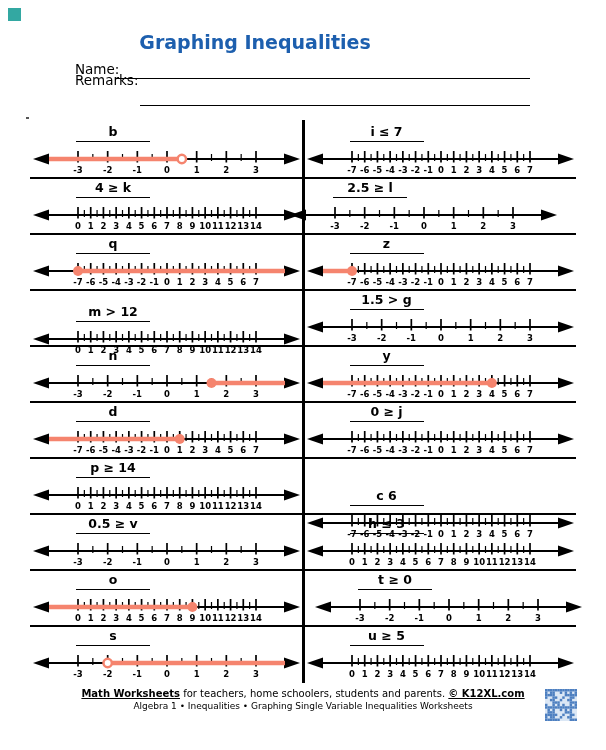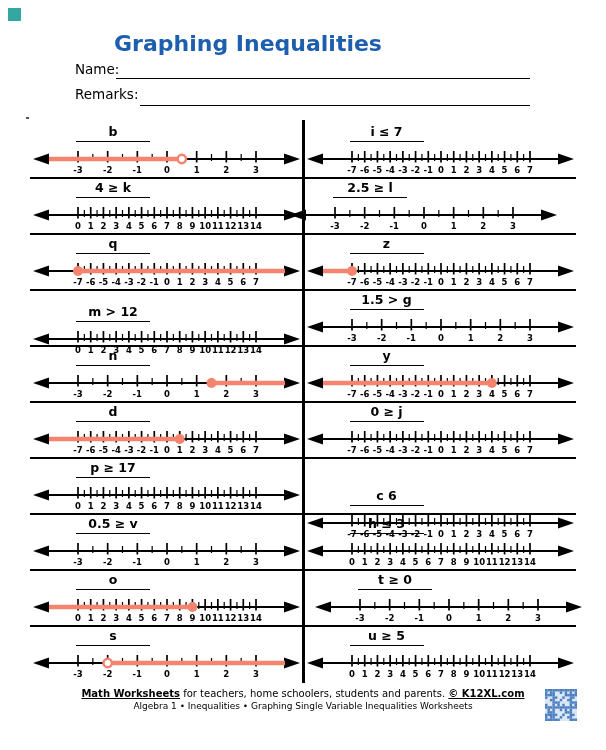--- a/index.html
+++ b/index.html
@@ -1,20 +1,20 @@
 <!DOCTYPE html>
 <html><head>
 <meta charset="utf-8">
 <style>
   html,body{margin:0;padding:0;background:#fff;}
   .sheet{position:relative;width:606px;height:750px;background:#ffffff;overflow:hidden;
          font-family:"DejaVu Sans","Liberation Sans",sans-serif;color:#000;}
   .corner-square{position:absolute;left:8px;top:8px;width:13px;height:13px;}
-  .title{position:absolute;left:9px;top:31px;width:478px;margin:0;text-align:center;
-         font-size:22px;font-weight:bold;letter-spacing:0px;}
+  .title{position:absolute;left:16px;top:31px;width:478px;margin:0;text-align:center;
+         font-size:19px;font-weight:bold;letter-spacing:0px;}
   .field-label{position:absolute;font-size:13.5px;font-weight:500;}
   .field-line{position:absolute;height:1px;background:#000;}
   .stray-dot{position:absolute;left:26px;top:117px;width:3px;height:2px;background:#555;}
   .divider-v{position:absolute;left:302px;top:120px;width:3px;height:563px;background:#000;}
   .row-sep{position:absolute;height:2px;background:#000;left:30px;width:546px;}
   .cell{position:absolute;width:273px;height:56px;}
   .cell .plabel{position:absolute;left:30px;top:1px;width:106px;height:17px;line-height:17px;
                 text-align:center;font-size:12.5px;font-weight:bold;white-space:nowrap;}
   .cell svg{position:absolute;left:0;top:0;}
   .footer{position:absolute;left:0;width:606px;text-align:center;}
@@ -29,21 +29,21 @@
 
 <div class="sheet">
 
   <div class="corner-square" id="corner-square" style="background: rgb(51, 168, 162);"></div>
 
   <h1 class="title" id="page-title" style="color: rgb(29, 95, 174);">Graphing Inequalities</h1>
 
   <span class="field-label" style="left:75px;top:61px;">Name:</span>
   <div class="field-line" style="left:116px;top:78px;width:414px;"></div>
 
-  <span class="field-label" style="left:75px;top:86px;">Remarks:</span>
+  <span class="field-label" style="left:75px;top:72px;">Remarks:</span>
   <div class="field-line" style="left:140px;top:105px;width:390px;"></div>
 
   <div class="stray-dot"></div>
 
   <div class="divider-v"></div>
 
   <div id="grid">
       <div class="cell" style="left: 30px; top: 122px;">
         <div class="plabel">b</div>
         <svg width="273" height="56">
@@ -590,21 +590,21 @@
           <text x="200.57142857142856" y="51" text-anchor="middle" font-size="8.5" font-weight="bold" font-family="DejaVu Sans, Liberation Sans, sans-serif" fill="#000000">5</text>
           <line x1="206.92857142857144" y1="32" x2="206.92857142857144" y2="39" stroke="#000000" stroke-width="1.2"></line>
           <line x1="213.28571428571428" y1="29" x2="213.28571428571428" y2="40.5" stroke="#000000" stroke-width="1.7"></line>
           <text x="213.28571428571428" y="51" text-anchor="middle" font-size="8.5" font-weight="bold" font-family="DejaVu Sans, Liberation Sans, sans-serif" fill="#000000">6</text>
           <line x1="219.64285714285714" y1="32" x2="219.64285714285714" y2="39" stroke="#000000" stroke-width="1.2"></line>
           <line x1="226" y1="29" x2="226" y2="40.5" stroke="#000000" stroke-width="1.7"></line>
           <text x="226" y="51" text-anchor="middle" font-size="8.5" font-weight="bold" font-family="DejaVu Sans, Liberation Sans, sans-serif" fill="#000000">7</text>
         </svg>
       </div>
       <div class="cell" style="left: 30px; top: 458px;">
-        <div class="plabel">p ≥ 17</div>
+        <div class="plabel">p ≥ 14</div>
         <svg width="273" height="56">
           <line x1="46" y1="19.5" x2="120" y2="19.5" stroke="#000000" stroke-width="1.2"></line>
           <line x1="16" y1="37" x2="258" y2="37" stroke="#000000" stroke-width="2.2"></line>
           <polygon points="3,37 19,31.5 19,42.5" fill="#000000"></polygon>
           <polygon points="270,37 254,31.5 254,42.5" fill="#000000"></polygon>
           <line x1="48" y1="29" x2="48" y2="40.5" stroke="#000000" stroke-width="1.7"></line>
           <text x="48" y="51" text-anchor="middle" font-size="8.5" font-weight="bold" font-family="DejaVu Sans, Liberation Sans, sans-serif" fill="#000000">0</text>
           <line x1="54.357142857142854" y1="32" x2="54.357142857142854" y2="39" stroke="#000000" stroke-width="1.2"></line>
           <line x1="60.714285714285715" y1="29" x2="60.714285714285715" y2="40.5" stroke="#000000" stroke-width="1.7"></line>
           <text x="60.714285714285715" y="51" text-anchor="middle" font-size="8.5" font-weight="bold" font-family="DejaVu Sans, Liberation Sans, sans-serif" fill="#000000">1</text>

